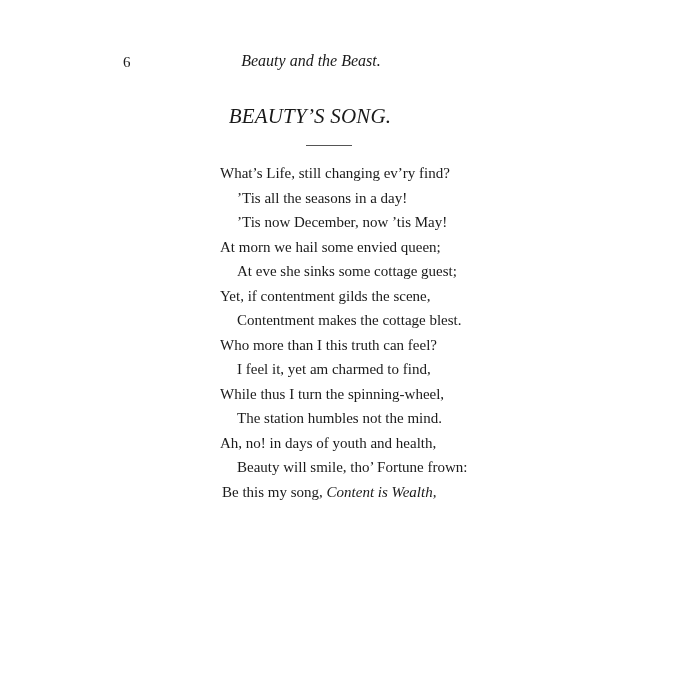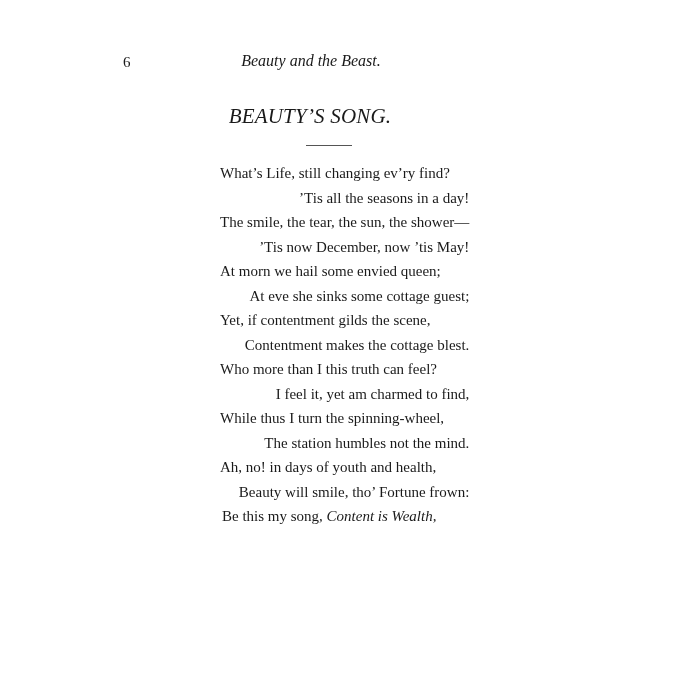--- a/index.html
+++ b/index.html
@@ -66,42 +66,40 @@
       list-style: none;
       font-size: 15px;
     }
     .poem .line {
       height: 24.5px;
       line-height: 24.5px;
       white-space: nowrap;
     }
     .poem .line.indent {
       padding-left: 17px;
-      text-align: right;
     }
     .poem .line.slight {
       padding-left: 2px;
     }
     .poem em {
       font-style: italic;
     }
   </style>
 </head>
 <body>
 
 <div class="page-number">6</div>
 <div class="running-head">Beauty and the Beast.</div>
 
 <h2 class="song-title">BEAUTY’S SONG.</h2>
 <div class="rule"></div>
 
 <ul class="poem">
   <li class="line">What’s Life, still changing ev’ry find?</li>
   <li class="line indent">’Tis all the seasons in a day!</li>
-  <li class="line">The smile, the tear, the sun, the shower—</li>
   <li class="line indent">’Tis now December, now ’tis May!</li>
   <li class="line">At morn we hail some envied queen;</li>
   <li class="line indent">At eve she sinks some cottage guest;</li>
   <li class="line">Yet, if contentment gilds the scene,</li>
   <li class="line indent">Contentment makes the cottage blest.</li>
   <li class="line">Who more than I this truth can feel?</li>
   <li class="line indent">I feel it, yet am charmed to find,</li>
   <li class="line">While thus I turn the spinning-wheel,</li>
   <li class="line indent">The station humbles not the mind.</li>
   <li class="line">Ah, no! in days of youth and health,</li>

